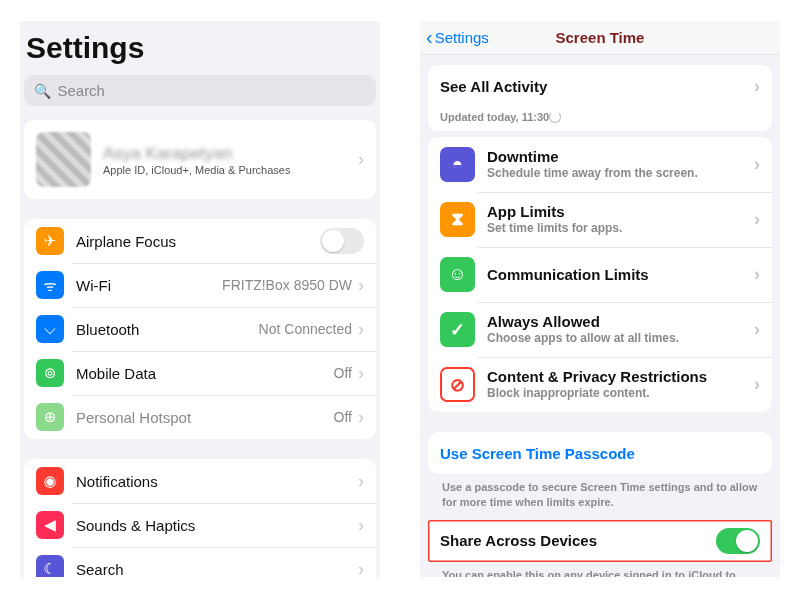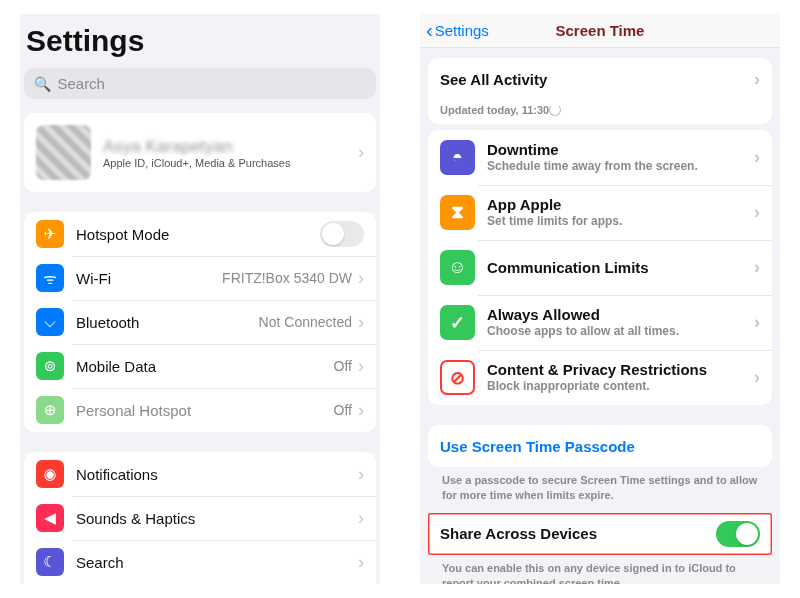--- a/index.html
+++ b/index.html
@@ -1,18 +1,18 @@
 <!DOCTYPE html>
 <html><head>
 <meta charset="utf-8">
 <style>
   * { box-sizing: border-box; margin: 0; padding: 0; font-family: -apple-system, "Helvetica Neue", Arial, sans-serif; }
   body { background: #fff; width: 800px; height: 598px; overflow: hidden; }
   .wrap { display: flex; width: 100%; height: 100%; }
-  .col { flex: 0 0 50%; display: flex; justify-content: center; padding: 14px 20px; }
+  .col { flex: 0 0 50%; display: flex; justify-content: center; padding: 21px 20px; }
   .phone { width: 100%; background: #f2f2f7; height: 100%; overflow: hidden; }
   
   .title-lg { font-size: 30px; font-weight: 700; padding: 10px 2px 10px 2px; color:#111; }
   .search {
     display:flex; align-items:center; background:#e5e5ea; border-radius:10px;
     padding:7px 10px; margin-bottom:14px; color:#8a8a8e; font-size:15px;
   }
   .search .ic { margin-right:6px; font-size:14px; }
   .card {
     background:#fff; border-radius:10px; margin-bottom:20px; overflow:hidden;
@@ -90,27 +90,27 @@
               <div class="profile-name">Asya Karapetyan</div>
               <div class="profile-sub">Apple ID, iCloud+, Media &amp; Purchases</div>
             </div>
             <span class="chev">›</span>
           </div>
         </div>
 
         <div class="card" id="net-card">
             <div class="row">
               <div class="icon-sq bg-orange">✈</div>
-              <div class="lbl">Hotspot Mode</div>
+              <div class="lbl">Airplane Focus</div>
               <div class="toggle-off"></div>
             </div>
             <div class="row">
               <div class="icon-sq bg-blue">ᯤ</div>
               <div class="lbl">Wi-Fi</div>
-              <div class="val">FRITZ!Box 5340 DW</div>
+              <div class="val">FRITZ!Box 8950 DW</div>
               <span class="chev">›</span>
             </div>
             <div class="row">
               <div class="icon-sq bg-blue">⌵</div>
               <div class="lbl">Bluetooth</div>
               <div class="val">Not Connected</div>
               <span class="chev">›</span>
             </div>
             <div class="row">
               <div class="icon-sq bg-green">⊚</div>
@@ -175,21 +175,21 @@
               <div class="icon-sq icon-lg bg-purple">◓</div>
               <div style="flex-grow: 1; min-width: 0px;">
                 <div class="title-sm">Downtime</div>
                 <div class="sub">Schedule time away from the screen.</div>
               </div>
               <span class="chev">›</span>
             </div>
             <div class="row row-tall">
               <div class="icon-sq icon-lg bg-orange">⧗</div>
               <div style="flex-grow: 1; min-width: 0px;">
-                <div class="title-sm">App Apple</div>
+                <div class="title-sm">App Limits</div>
                 <div class="sub">Set time limits for apps.</div>
               </div>
               <span class="chev">›</span>
             </div>
             <div class="row row-tall">
               <div class="icon-sq icon-lg bg-green">☺</div>
               <div style="flex-grow: 1; min-width: 0px;">
                 <div class="title-sm">Communication Limits</div>
               </div>
               <span class="chev">›</span>

